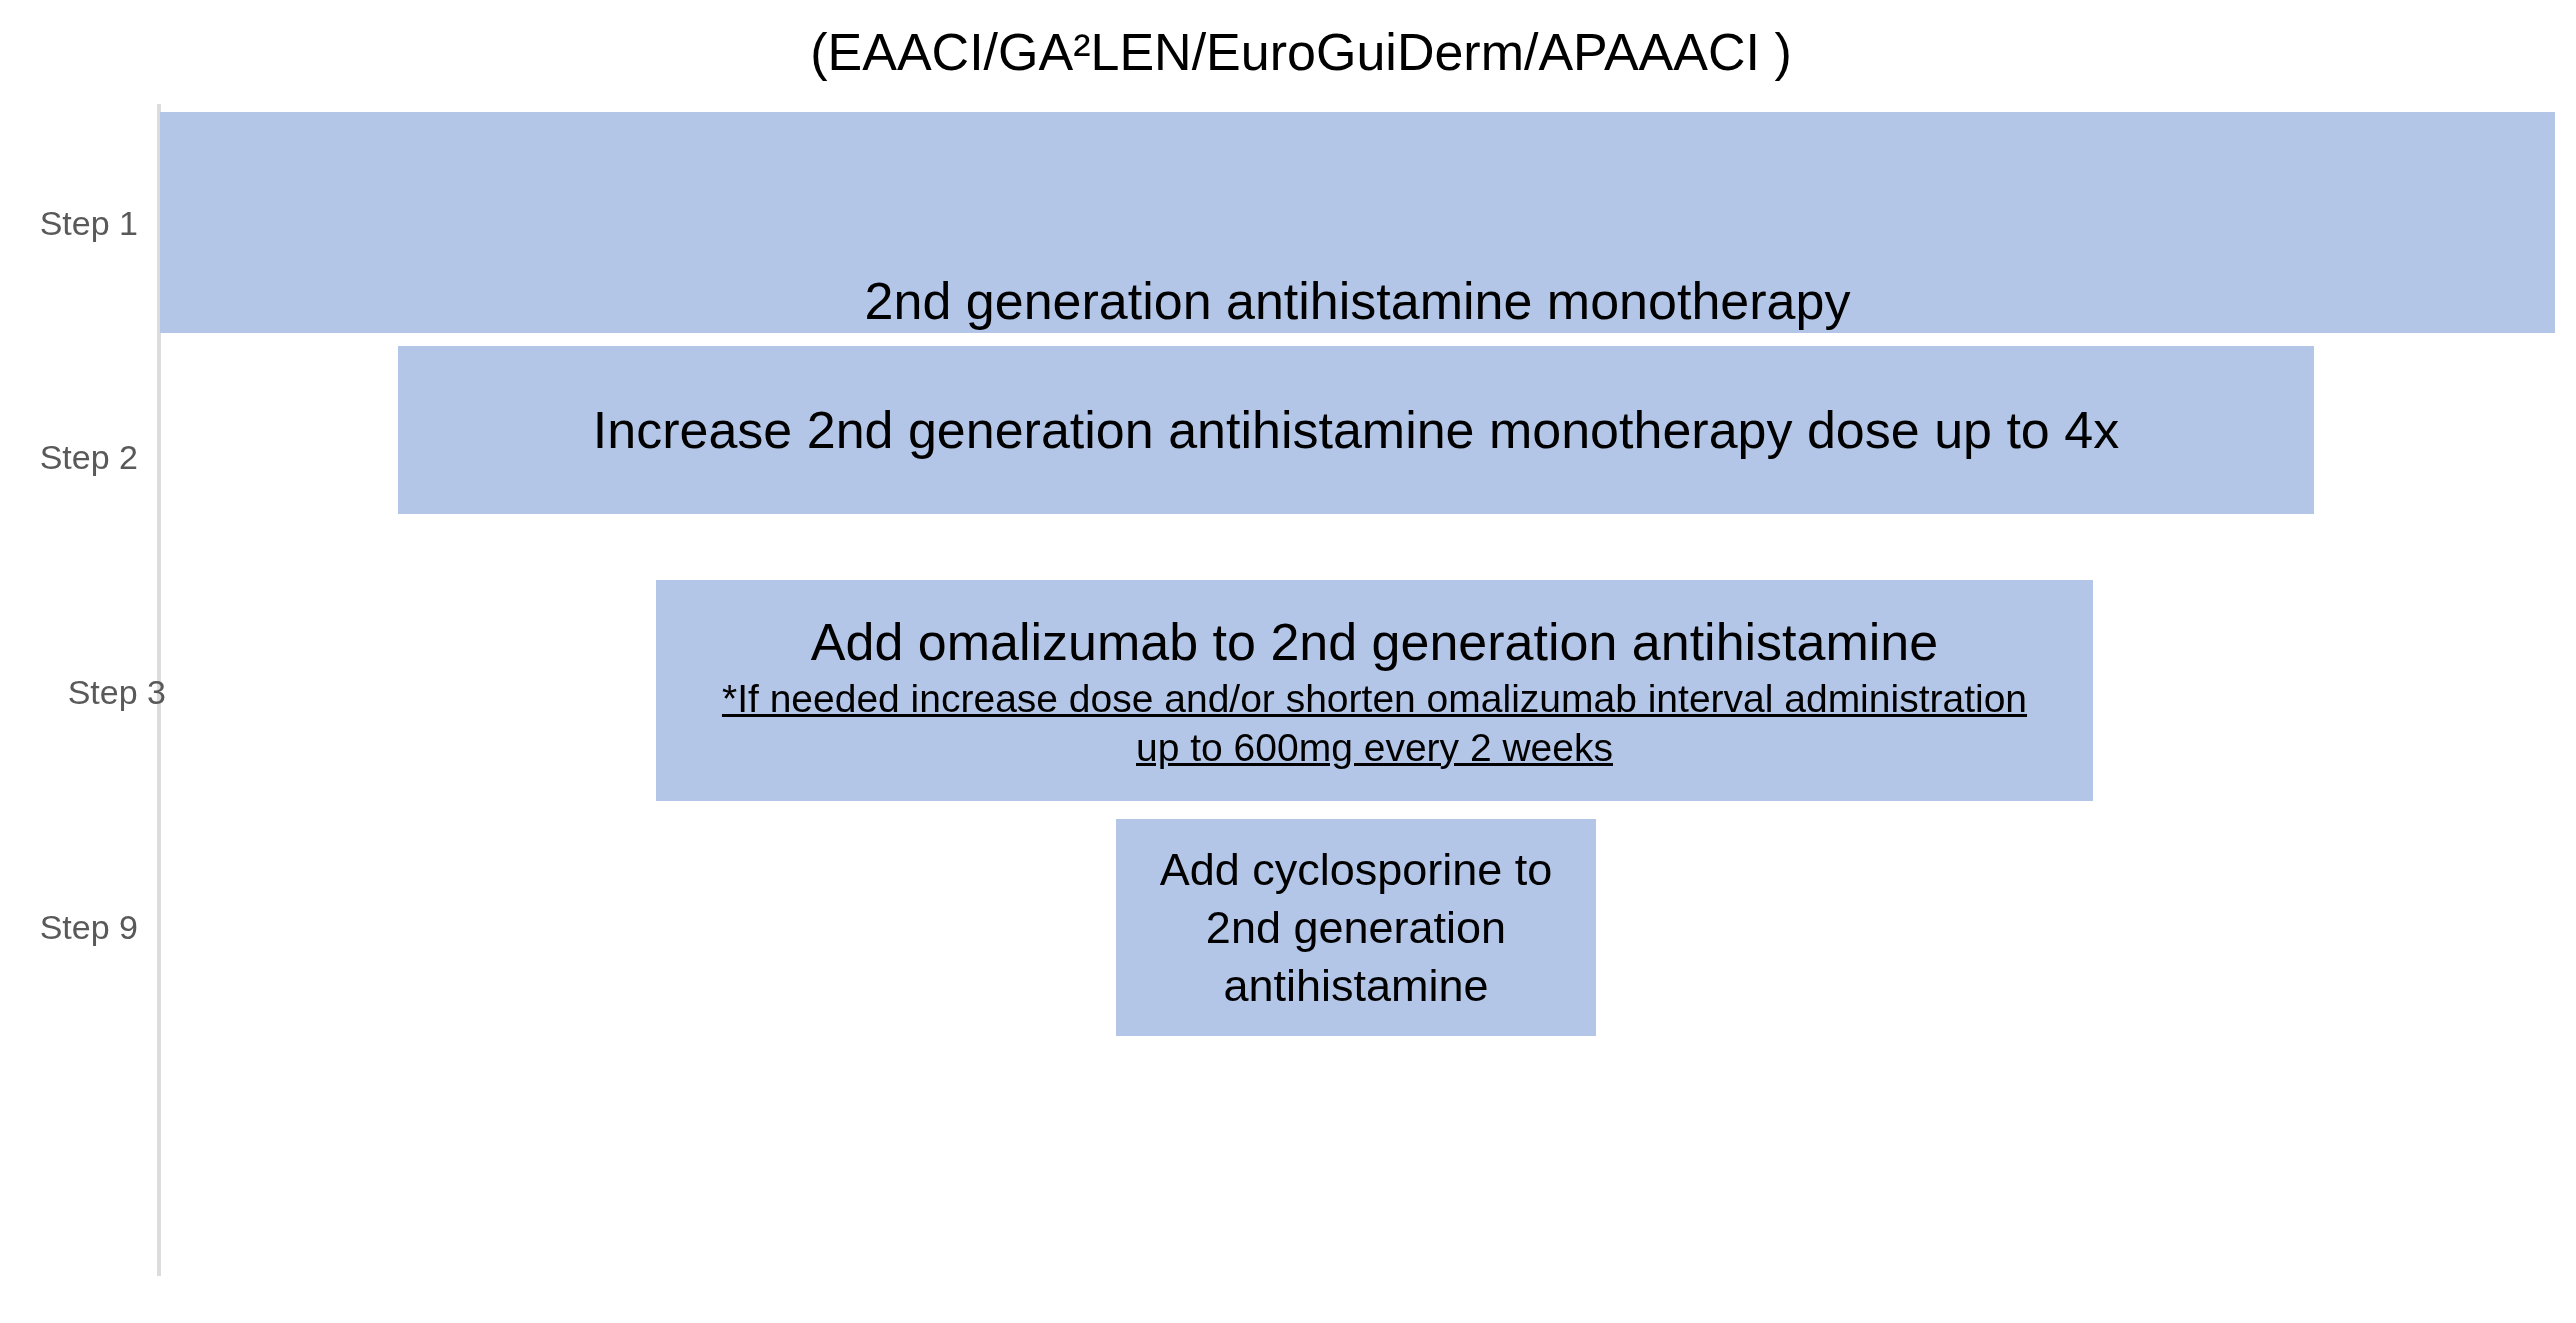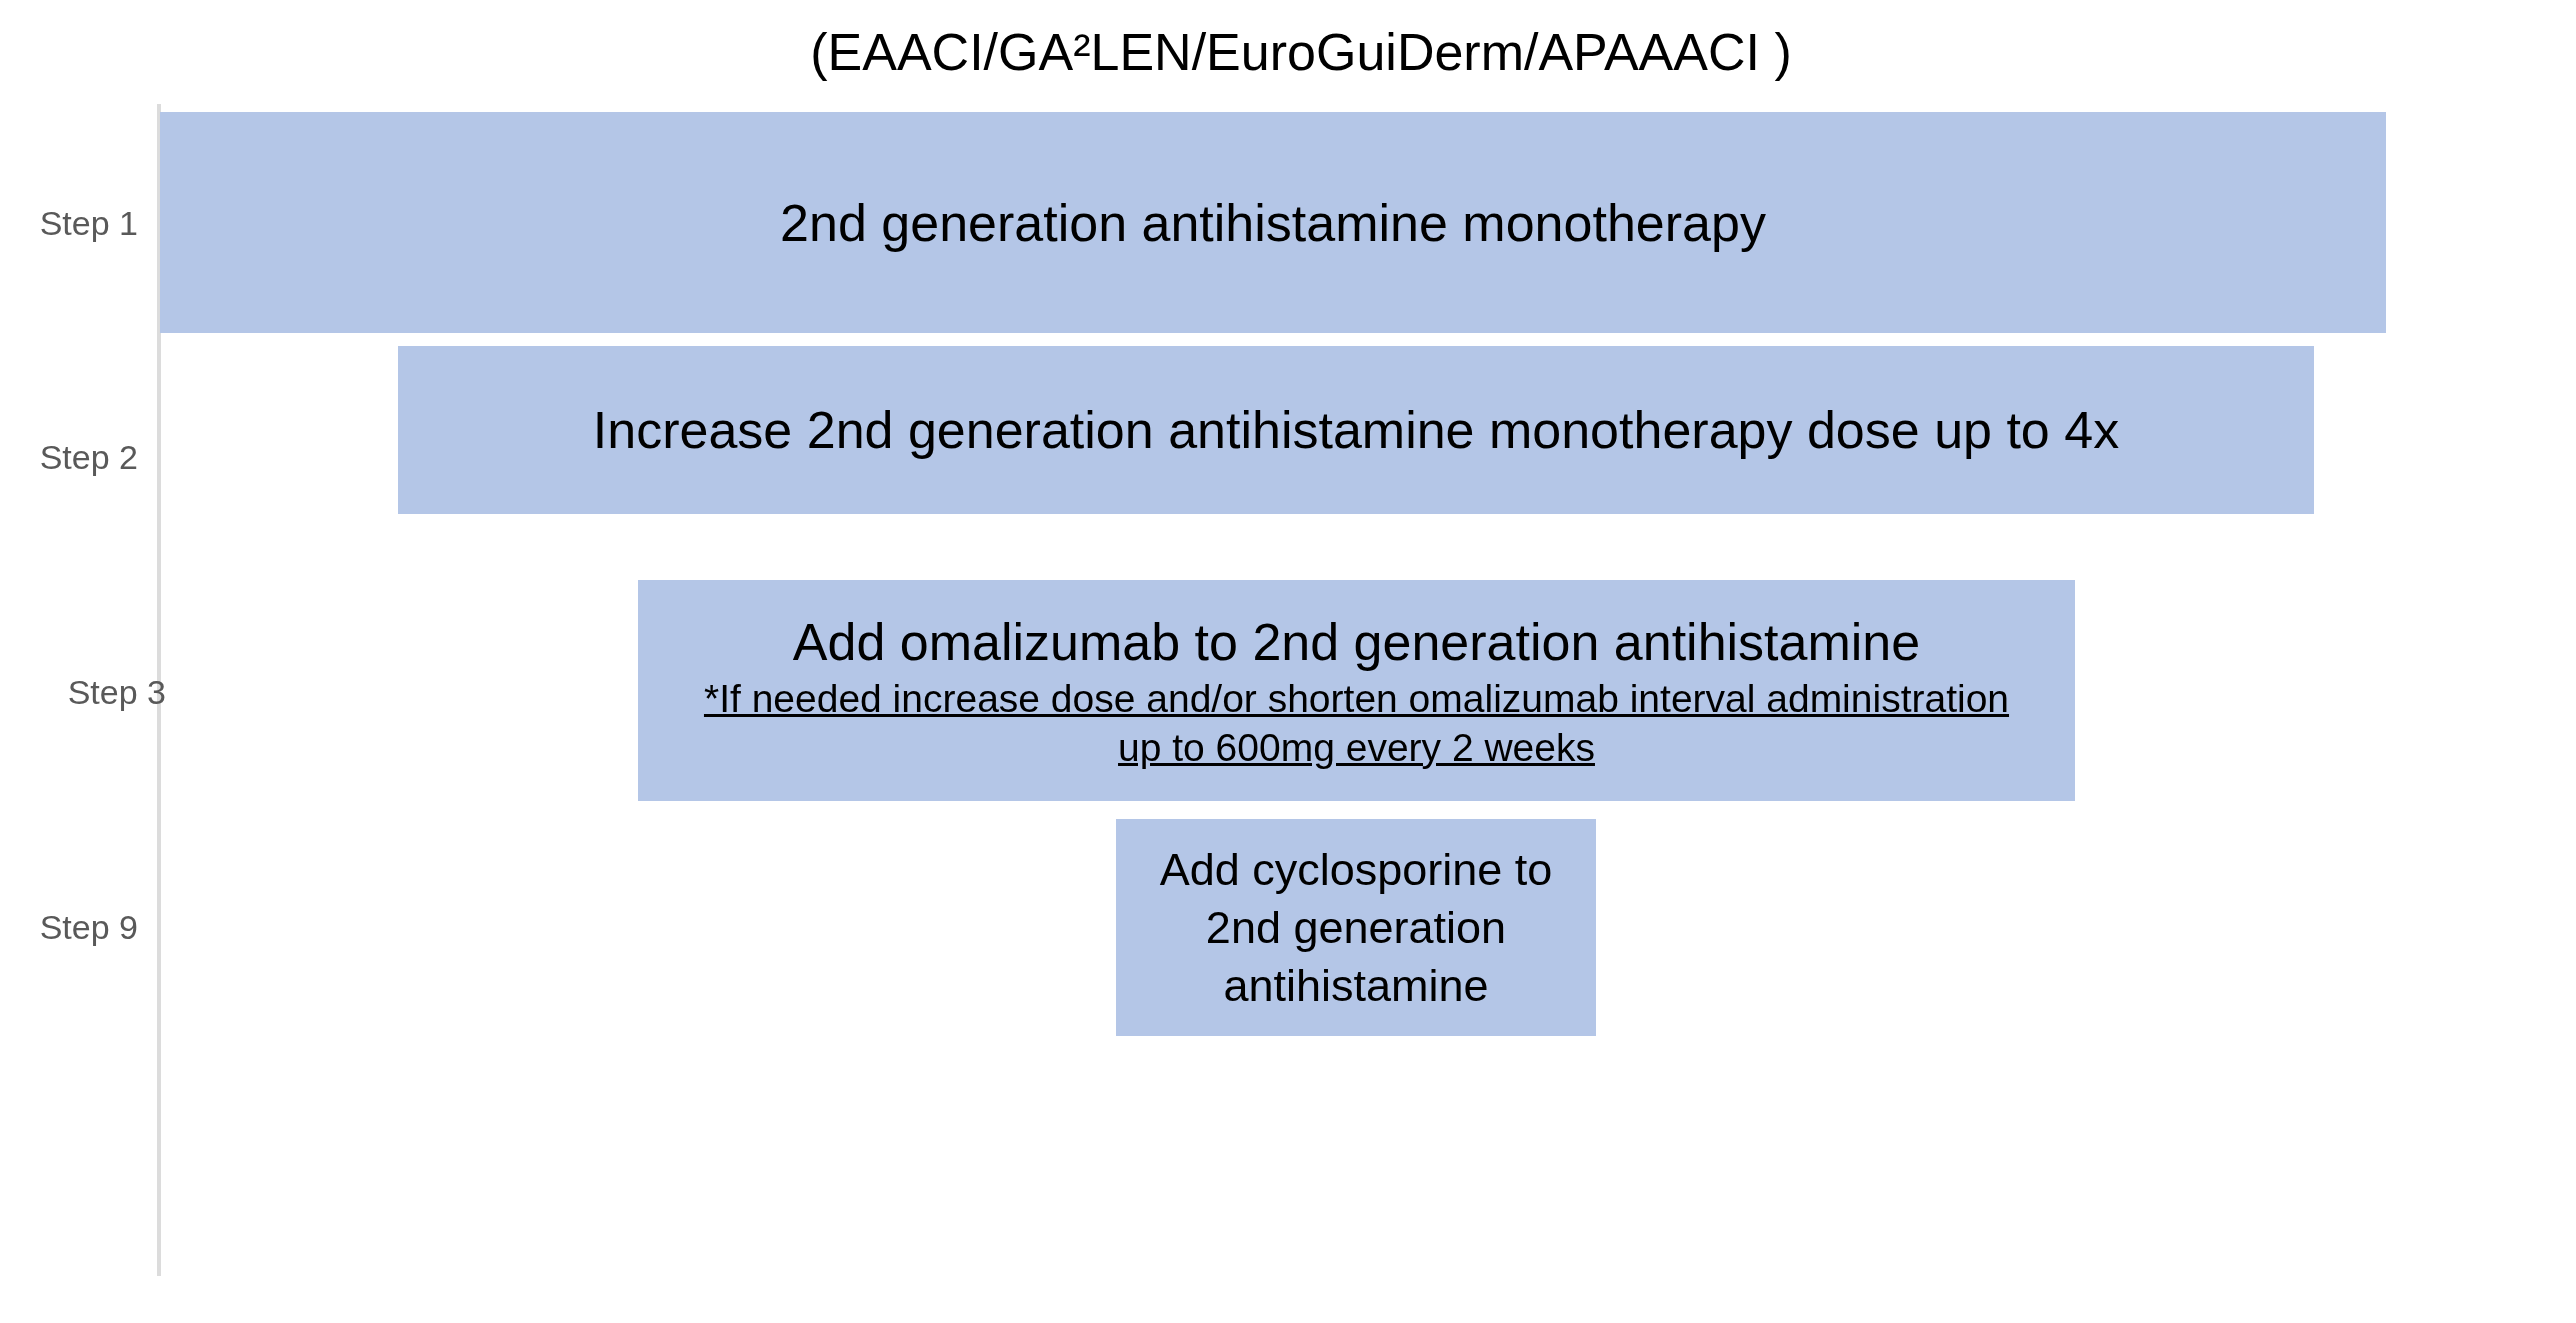--- a/index.html
+++ b/index.html
@@ -59,23 +59,23 @@
   
   .bar {
     position: absolute;
     background: #b4c6e7;
     display: flex;
     flex-direction: column;
     justify-content: center;
     align-items: center;
     text-align: center;
   }
-  .bar-1 { left: 160px;  top: 112px; width: 2226px; height: 221px; }
+  .bar-1 { left: 160px;  top: 112px; width: 2395px; height: 221px; justify-content: flex-end; }
   .bar-2 { left: 398px;  top: 346px; width: 1916px; height: 168px; }
-  .bar-3 { left: 638px;  top: 580px; width: 1437px; height: 221px; }
+  .bar-3 { left: 656px;  top: 580px; width: 1437px; height: 221px; }
   .bar-4 { left: 1116px; top: 819px; width: 480px;  height: 217px; text-align: right; }
 
   .bar-text {
     font-size: 52px;
     line-height: 64px;
     color: #000000;
     white-space: nowrap;
   }
   .bar-note {
     font-size: 39px;

